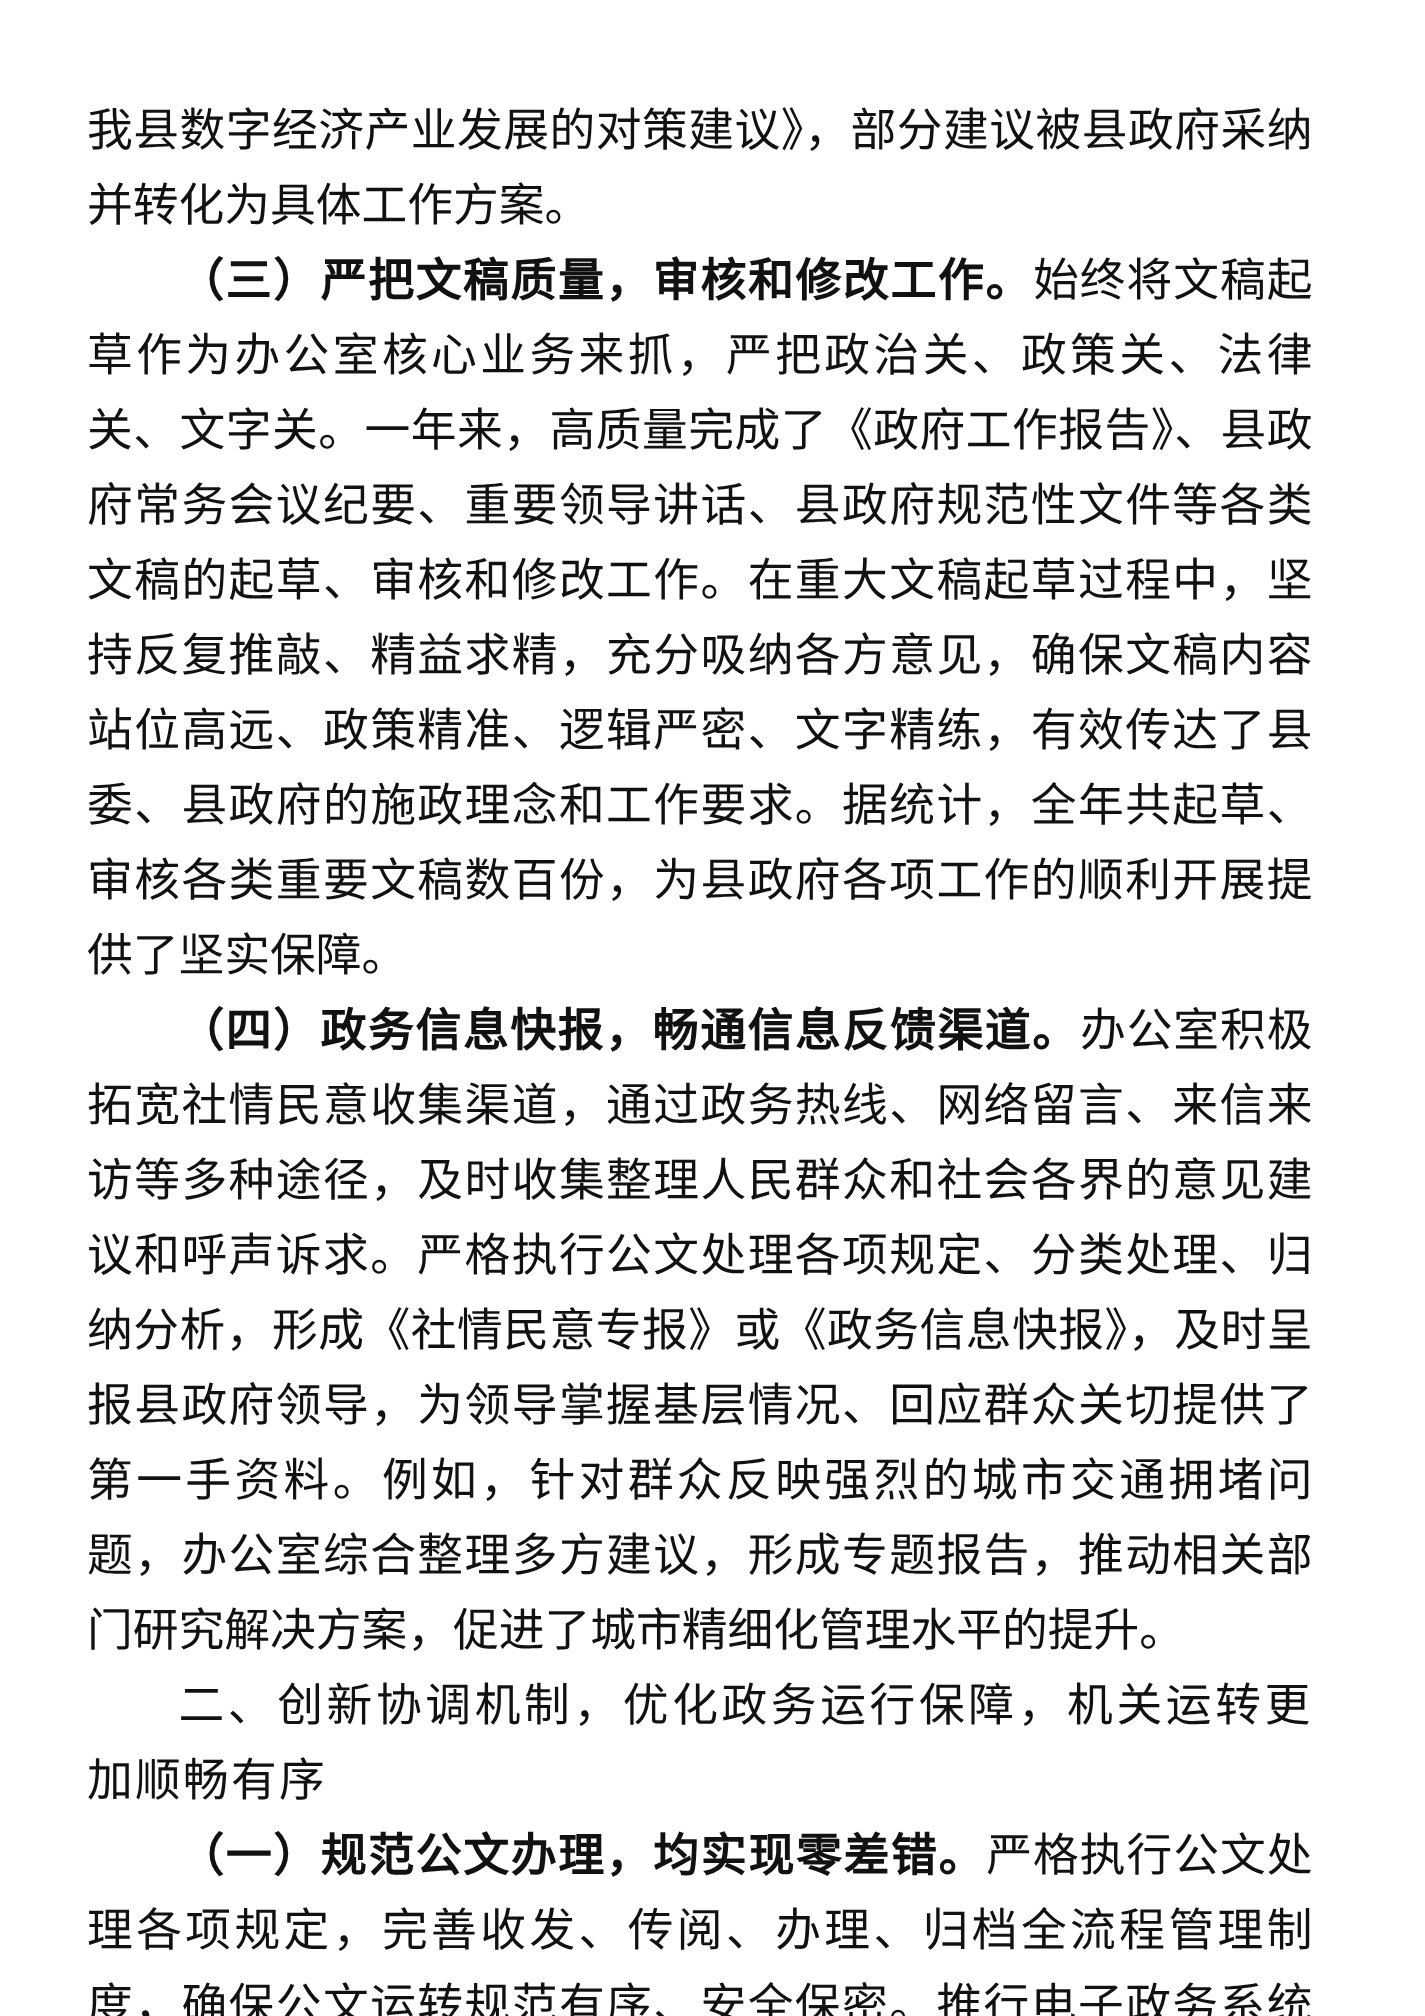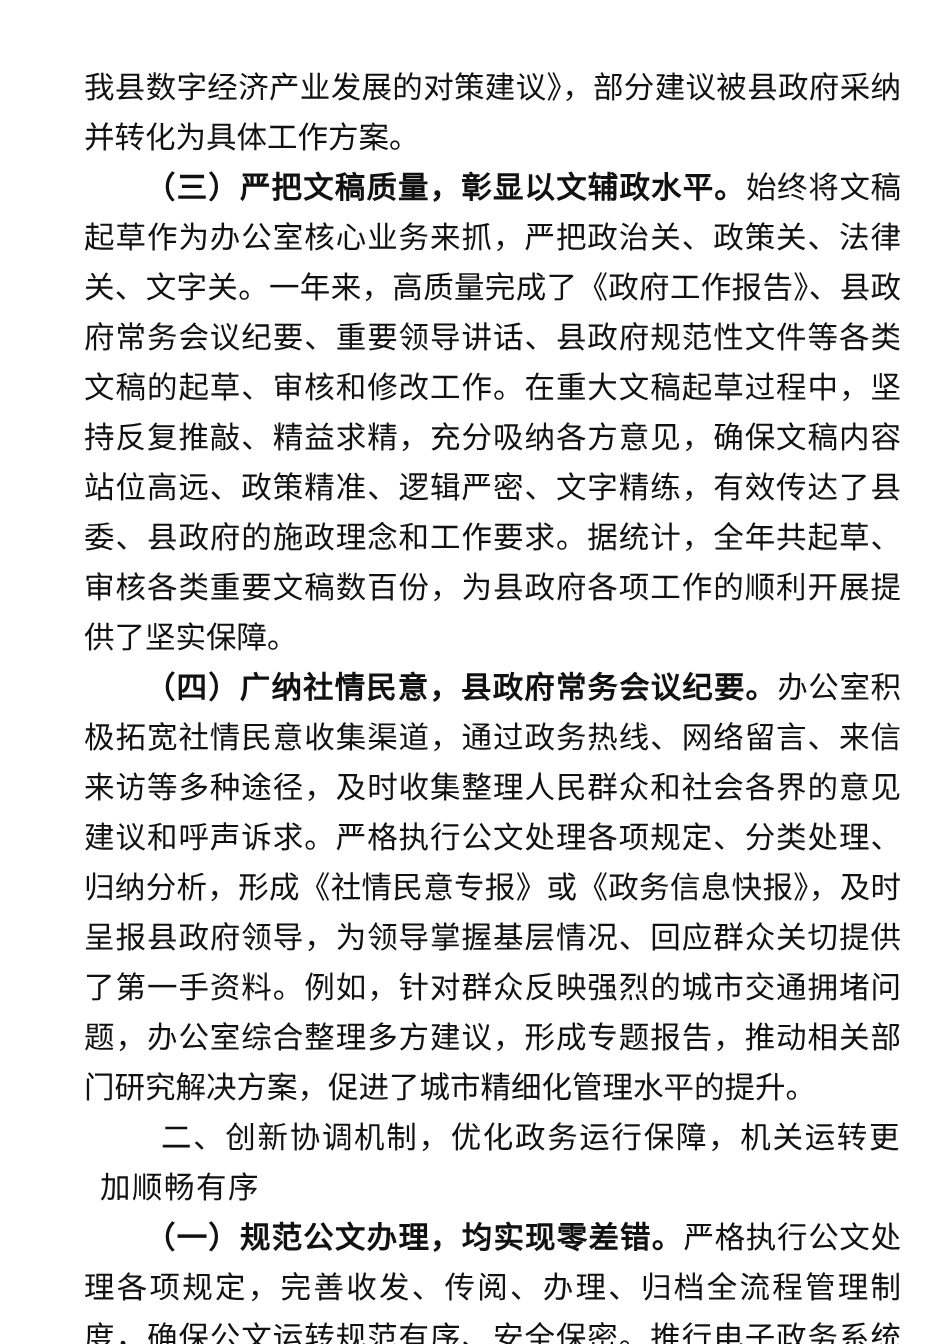--- a/index.html
+++ b/index.html
@@ -14,21 +14,21 @@
     overflow: hidden;
     font-family: "Liberation Sans", "DejaVu Sans", sans-serif;
     color: #000000;
     -webkit-font-smoothing: antialiased;
   }
   #page {
     position: relative;
     width: 950px;
     height: 1344px;
     box-sizing: border-box;
-    padding: 62px 75px 0 84px;
+    padding: 62px 75px 0 58px;
   }
   .doc-body {
     width: 817px;
   }
   
   .para {
     margin: 0;
     font-size: 30.5px;
     line-height: 50px;
     text-align: justify;
@@ -48,33 +48,32 @@
   
   .lead {
     font-weight: bold;
     letter-spacing: 0.5px;
   }
   
   .heading-1 {
     font-weight: normal;
     letter-spacing: 1.5px;
     text-align-last: left;
-    margin-left: 16px;
   }
 </style>
 </head>
 <body>
 
 <div id="page">
   <div class="doc-body">
 
     <p class="para">我县数字经济产业发展的对策建议》，部分建议被县政府采纳并转化为具体工作方案。</p>
 
-    <p class="para indent"><span class="lead">（三）严把文稿质量，彰显以文辅政水平。</span><span>始终将文稿起草作为办公室核心业务来抓，严把政治关、政策关、法律关、文字关。一年来，高质量完成了《政府工作报告》、县政府常务会议纪要、重要领导讲话、县政府规范性文件等各类文稿的起草、审核和修改工作。在重大文稿起草过程中，坚持反复推敲、精益求精，充分吸纳各方意见，确保文稿内容站位高远、政策精准、逻辑严密、文字精练，有效传达了县委、县政府的施政理念和工作要求。据统计，全年共起草、审核各类重要文稿数百份，为县政府各项工作的顺利开展提供了坚实保障。</span></p>
+    <p class="para indent"><span class="lead">（三）严把文稿质量，审核和修改工作。</span><span>始终将文稿起草作为办公室核心业务来抓，严把政治关、政策关、法律关、文字关。一年来，高质量完成了《政府工作报告》、县政府常务会议纪要、重要领导讲话、县政府规范性文件等各类文稿的起草、审核和修改工作。在重大文稿起草过程中，坚持反复推敲、精益求精，充分吸纳各方意见，确保文稿内容站位高远、政策精准、逻辑严密、文字精练，有效传达了县委、县政府的施政理念和工作要求。据统计，全年共起草、审核各类重要文稿数百份，为县政府各项工作的顺利开展提供了坚实保障。</span></p>
 
-    <p class="para indent"><span class="lead">（四）广纳社情民意，县政府常务会议纪要。</span><span>办公室积极拓宽社情民意收集渠道，通过政务热线、网络留言、来信来访等多种途径，及时收集整理人民群众和社会各界的意见建议和呼声诉求。严格执行公文处理各项规定、分类处理、归纳分析，形成《社情民意专报》或《政务信息快报》，及时呈报县政府领导，为领导掌握基层情况、回应群众关切提供了第一手资料。例如，针对群众反映强烈的城市交通拥堵问题，办公室综合整理多方建议，形成专题报告，推动相关部门研究解决方案，促进了城市精细化管理水平的提升。</span></p>
+    <p class="para indent"><span class="lead">（四）政务信息快报，畅通信息反馈渠道。</span><span>办公室积极拓宽社情民意收集渠道，通过政务热线、网络留言、来信来访等多种途径，及时收集整理人民群众和社会各界的意见建议和呼声诉求。严格执行公文处理各项规定、分类处理、归纳分析，形成《社情民意专报》或《政务信息快报》，及时呈报县政府领导，为领导掌握基层情况、回应群众关切提供了第一手资料。例如，针对群众反映强烈的城市交通拥堵问题，办公室综合整理多方建议，形成专题报告，推动相关部门研究解决方案，促进了城市精细化管理水平的提升。</span></p>
 
     <p class="para indent heading-1">二、创新协调机制，优化政务运行保障，机关运转更加顺畅有序</p>
 
     <p class="para indent"><span class="lead">（一）规范公文办理，均实现零差错。</span><span>严格执行公文处理各项规定，完善收发、传阅、办理、归档全流程管理制度，确保公文运转规范有序、安全保密。推行电子政务系统深度应用，实现公文无纸化流转、在线审批，大幅提升了公文办理效率。例如，全年共接收上级文件数千件，办理县政府发文数百件，均实现零差错、零延误，有力支撑了县政府各项决策的迅</span></p>
 
   </div>
 </div>
 
 </body></html>

